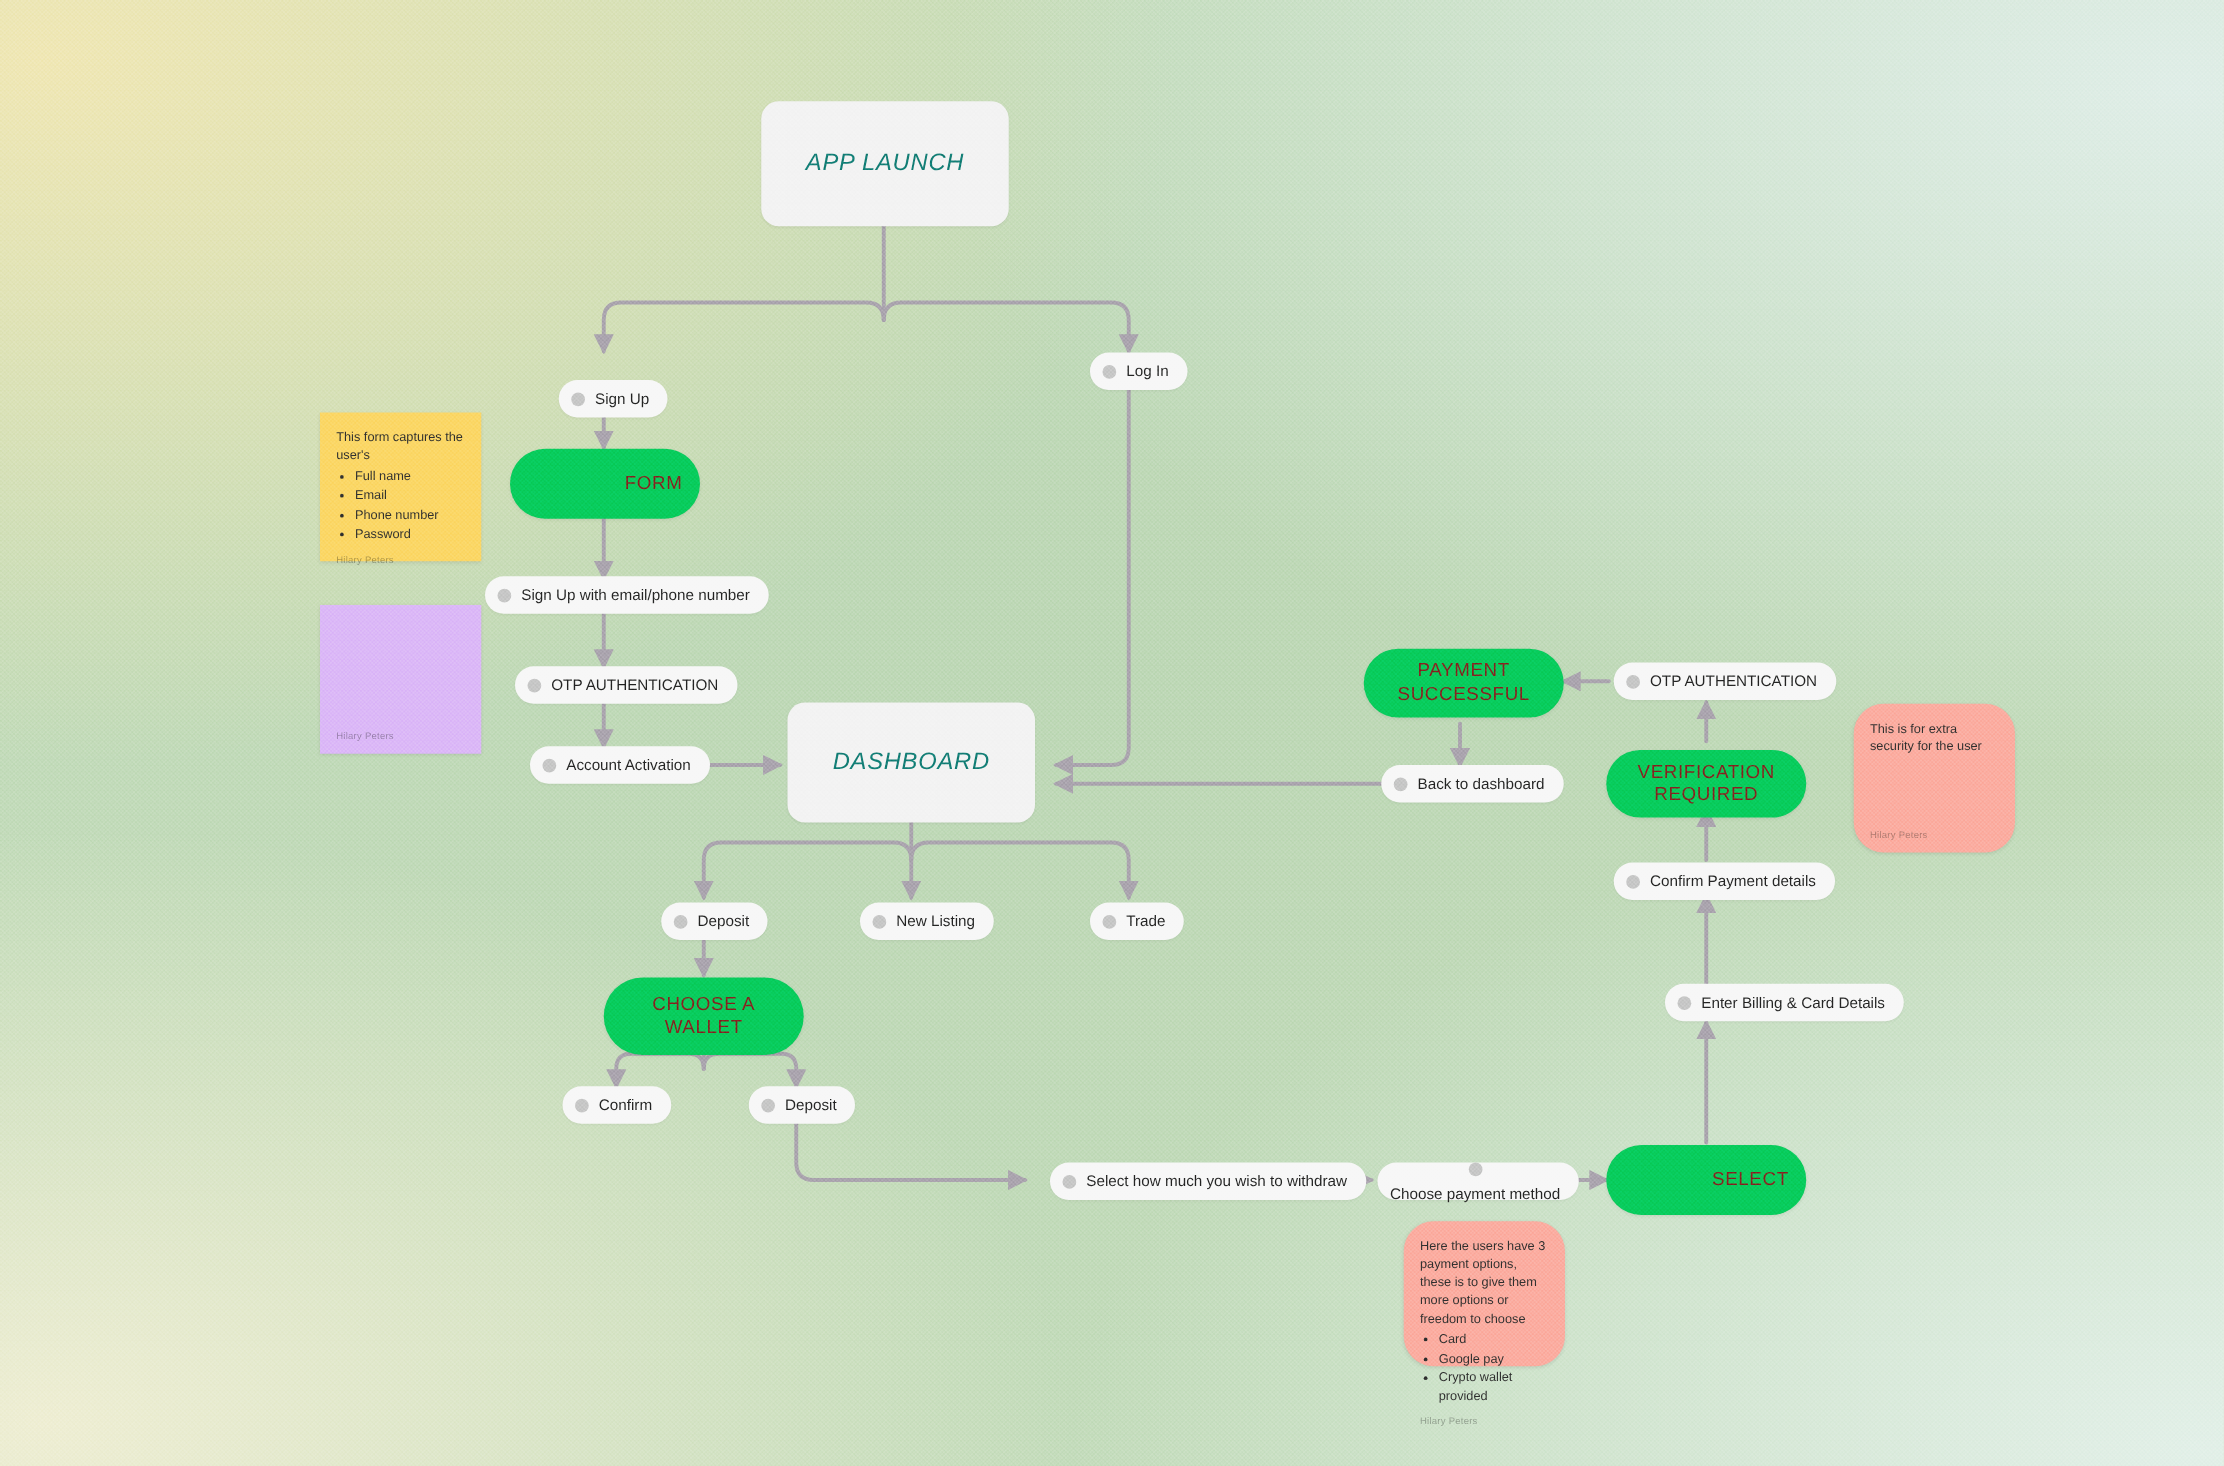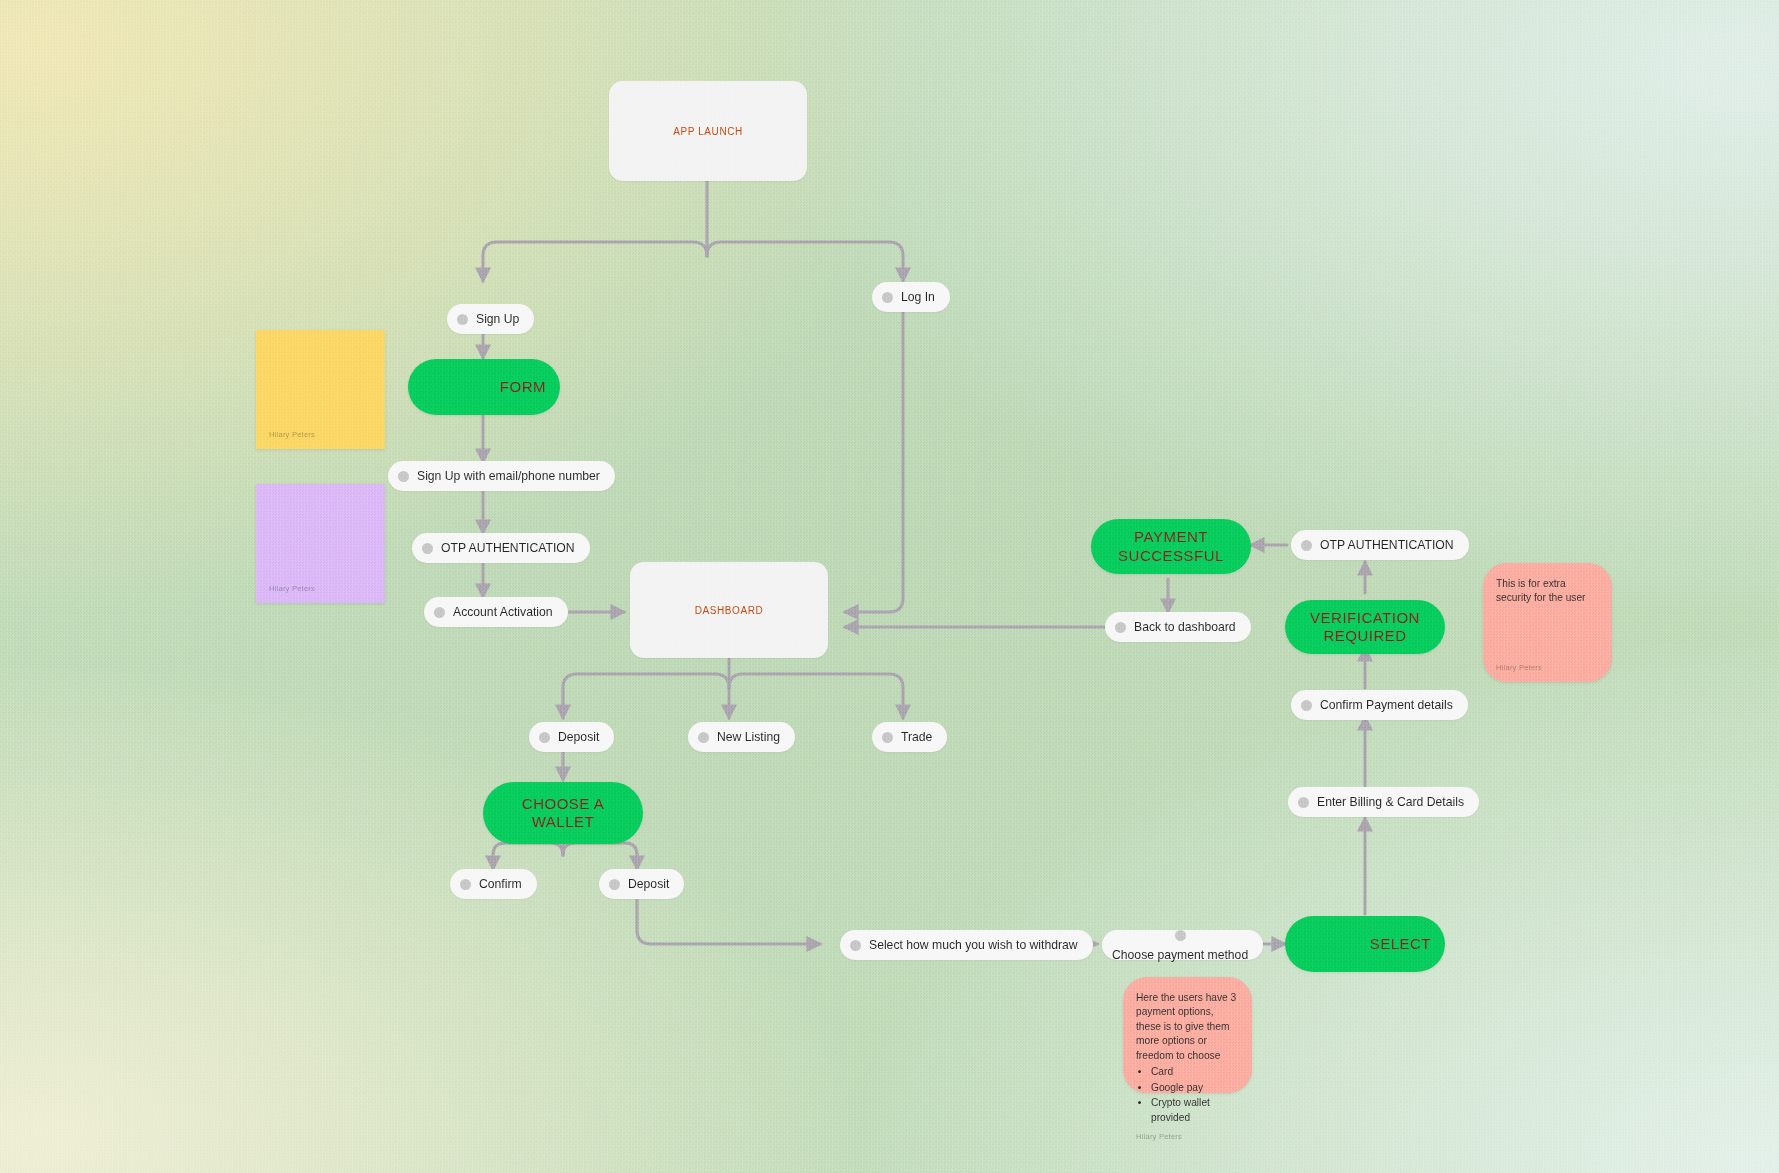--- a/index.html
+++ b/index.html
@@ -60,25 +60,26 @@
     box-sizing: border-box;
     display: flex;
     align-items: center;
     justify-content: center;
   }
 
   
   .screen {
     background: #f2f2f2;
     border-radius: 14px;
-    color: #c2410c;
-    font-size: 10px;
+    color: #0f766e;
+    font-size: 19px;
     letter-spacing: 0.6px;
     font-weight: 400;
     box-shadow: 0 1px 2px rgba(0,0,0,0.06);
+    font-style: italic;
   }
 
   
   .pill {
     background: #f7f7f7;
     border-radius: 999px;
     color: #1f1f1f;
     font-size: 12.2px;
     padding: 0 15px 0 10px;
     height: 30px;
@@ -274,21 +275,21 @@
 
   <div class="node pill" style="left:1102px; top:930px;flex-direction:column;">
     <span class="dot"></span>
     <span class="plabel">Choose payment method</span>
   </div>
 
   <div class="node green" style="left:1285px; top:916px; width:160px; height:56px;">
     <span>SELECT</span>
   </div>
 
-  <div class="node pill" style="left:1288px; top:787px;">
+  <div class="node pill" style="left:1332px; top:787px;">
     <span class="dot"></span>
     <span class="plabel">Enter Billing &amp; Card Details</span>
   </div>
 
   <div class="node pill" style="left:1291px; top:690px;">
     <span class="dot"></span>
     <span class="plabel">Confirm Payment details</span>
   </div>
 
   <div class="node green" style="left:1285px; top:600px; width:160px; height:54px;">
@@ -303,20 +304,29 @@
   <div class="node green" style="left:1091px; top:519px; width:160px; height:55px;">
     <span>PAYMENT SUCCESSFUL</span>
   </div>
 
   <div class="node pill" style="left:1105px; top:612px;">
     <span class="dot"></span>
     <span class="plabel">Back to dashboard</span>
   </div>
 
   <div class="sticky sticky-yellow" style="left:256px; top:330px; width:129px; height:119px;">
+    <div class="body">
+      <div>This form captures the user's</div>
+      <ul>
+        <li>Full name</li>
+        <li>Email</li>
+        <li>Phone number</li>
+        <li>Password</li>
+      </ul>
+    </div>
     <div class="author">Hilary Peters</div>
   </div>
 
   <div class="sticky sticky-purple" style="left:256px; top:484px; width:129px; height:119px;">
     <div class="author">Hilary Peters</div>
   </div>
 
   <div class="sticky sticky-pink" style="left:1483px; top:563px; width:129px; height:119px;">
     <div class="body">
       <div>This is for extra security for the user</div>

